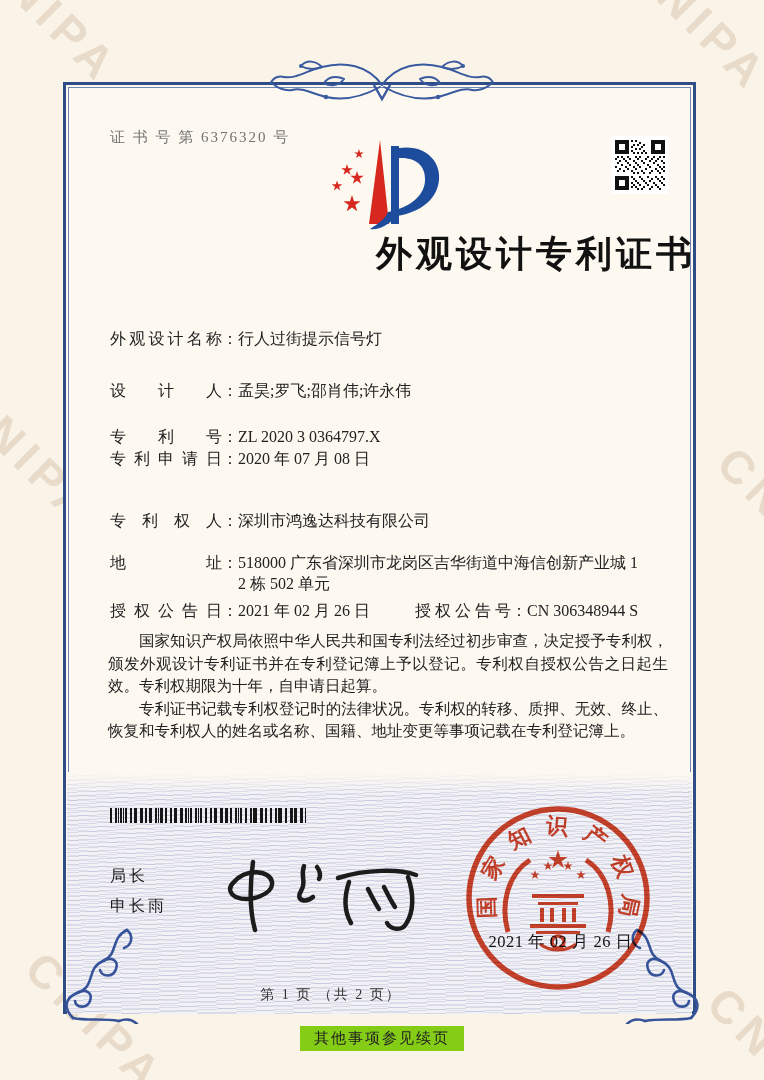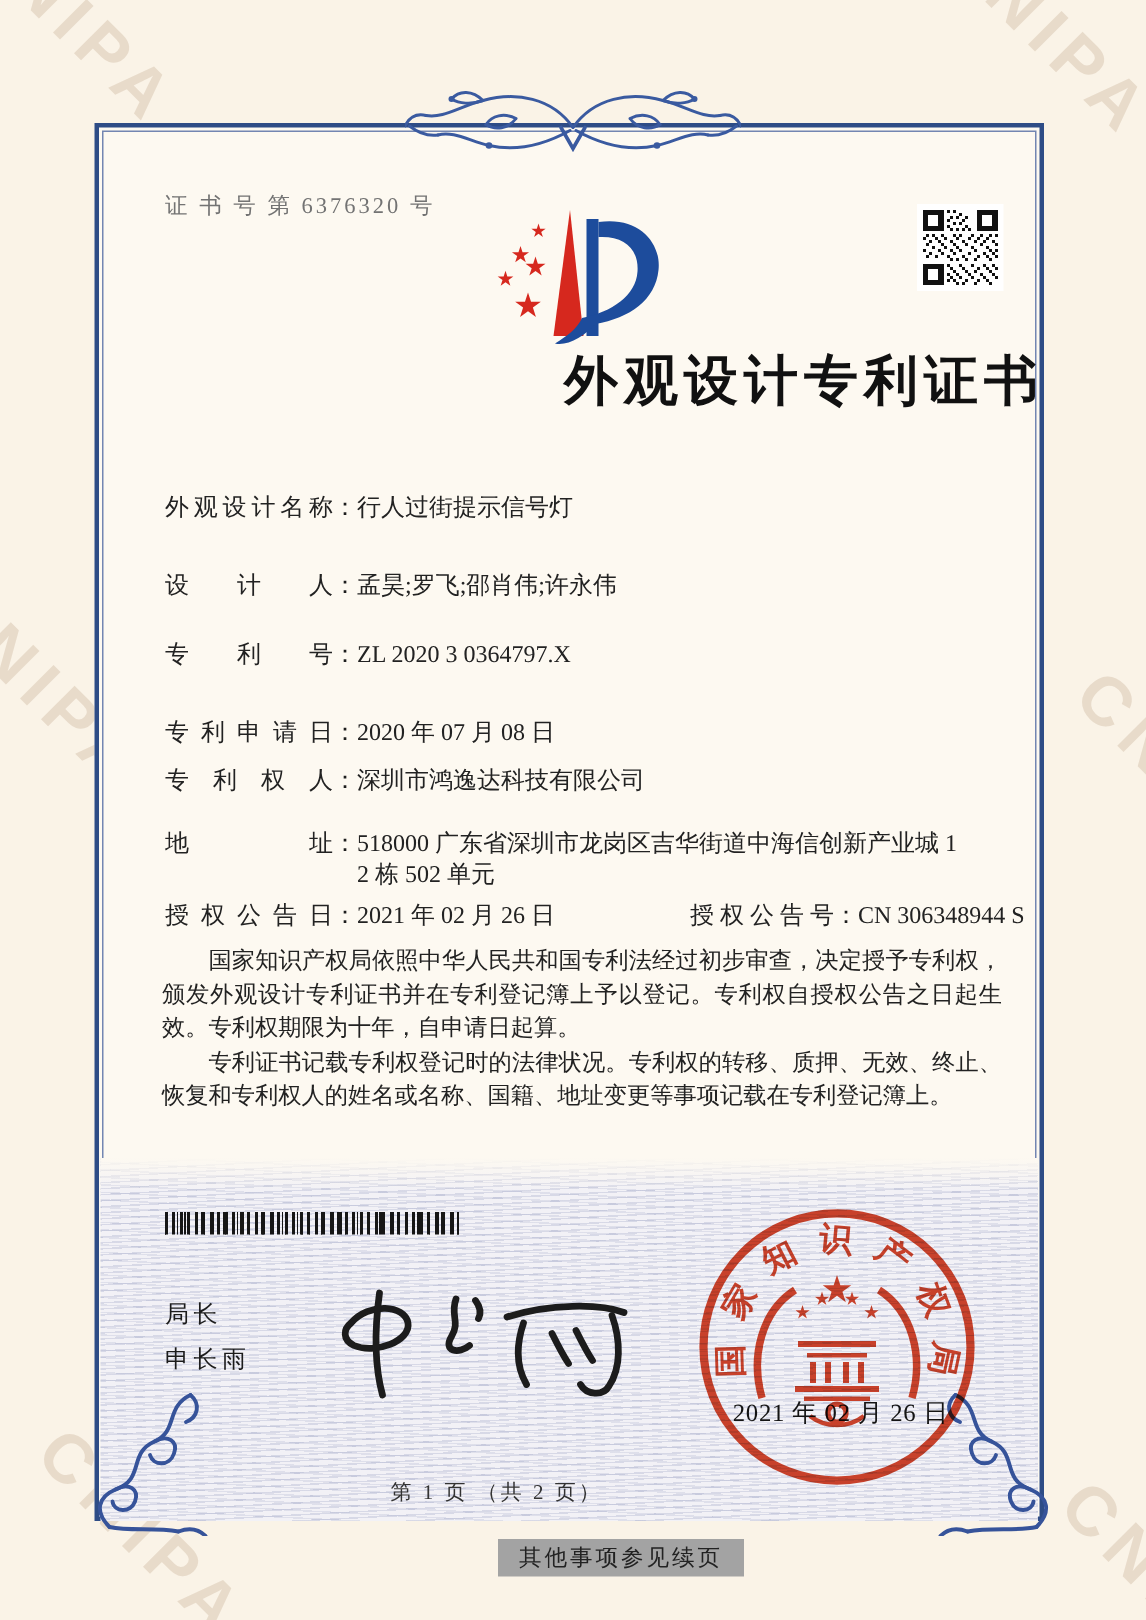--- a/index.html
+++ b/index.html
@@ -51,21 +51,21 @@
   
   .field{position:absolute;left:110px;z-index:10;font-size:16px;line-height:21px;white-space:nowrap;}
   .flabel{
     display:inline-block;width:112px;vertical-align:top;
     text-align:justify;text-align-last:justify;color:#222;
   }
   .colon{display:inline-block;width:16px;}
   .fvalue{display:inline-block;vertical-align:top;color:#222;white-space:normal;}
   .fvalue .vline{display:block;}
   .subfield{position:absolute;left:305px;top:0;white-space:nowrap;}
-  .subfield .flabel{width:96px;margin-left:45px;}
+  .subfield .flabel{width:96px;}
   
   .body-text{
     position:absolute;left:108px;top:630px;width:560px;z-index:10;
     font-size:15.5px;line-height:22.5px;text-align:justify;color:#222;
   }
   .body-text p{margin:0;text-indent:2em;}
   
   .barcode{
     position:absolute;left:110px;top:808px;width:196px;height:15px;z-index:12;
     background-image:
@@ -87,21 +87,21 @@
     position:absolute;left:468px;top:931px;width:185px;z-index:20;
     text-align:center;font-size:16.5px;color:#141414;letter-spacing:.5px;
   }
   
   .page-info{
     position:absolute;left:63px;width:536px;top:986px;z-index:12;
     text-align:center;font-size:14px;color:#333;letter-spacing:2px;
   }
   .bottom-note{
     position:absolute;left:50%;transform:translateX(-50%);top:1026px;z-index:12;
-    background:#a3a3a3;padding:3px 14px;font-size:15px;letter-spacing:2px;color:#222;margin-left:32px;
+    background:#84cc16;padding:3px 14px;font-size:15px;letter-spacing:2px;color:#222;
   }
 </style>
 </head>
 <body>
 
 <svg width="0" height="0" style="position:absolute" aria-hidden="true">
   <defs>
     <path id="star5" d="M0,-1 L0.2245,-0.309 L0.951,-0.309 L0.363,0.118 L0.588,0.809 L0,0.382 L-0.588,0.809 L-0.363,0.118 L-0.951,-0.309 L-0.2245,-0.309 Z"></path>
   </defs>
 </svg>
@@ -204,21 +204,21 @@
 
 <div class="field" style="top:328px">
   <span class="flabel">外观设计名称</span><span class="colon">：</span><span class="fvalue">行人过街提示信号灯</span>
 </div>
 <div class="field" style="top:380px">
   <span class="flabel">设计人</span><span class="colon">：</span><span class="fvalue">孟昊;罗飞;邵肖伟;许永伟</span>
 </div>
 <div class="field" style="top:426px">
   <span class="flabel">专利号</span><span class="colon">：</span><span class="fvalue">ZL 2020 3 0364797.X</span>
 </div>
-<div class="field" style="top:478px">
+<div class="field" style="top:448px">
   <span class="flabel">专利申请日</span><span class="colon">：</span><span class="fvalue">2020 年 07 月 08 日</span>
 </div>
 <div class="field" style="top:510px">
   <span class="flabel">专利权人</span><span class="colon">：</span><span class="fvalue">深圳市鸿逸达科技有限公司</span>
 </div>
 <div class="field" style="top:552px">
   <span class="flabel">地址</span><span class="colon">：</span><span class="fvalue" style="width:428px"><span class="vline">518000 广东省深圳市龙岗区吉华街道中海信创新产业城 1</span><span class="vline">2 栋 502 单元</span></span>
 </div>
 <div class="field" style="top:600px">
   <span class="flabel">授权公告日</span><span class="colon">：</span><span class="fvalue">2021 年 02 月 26 日</span>

